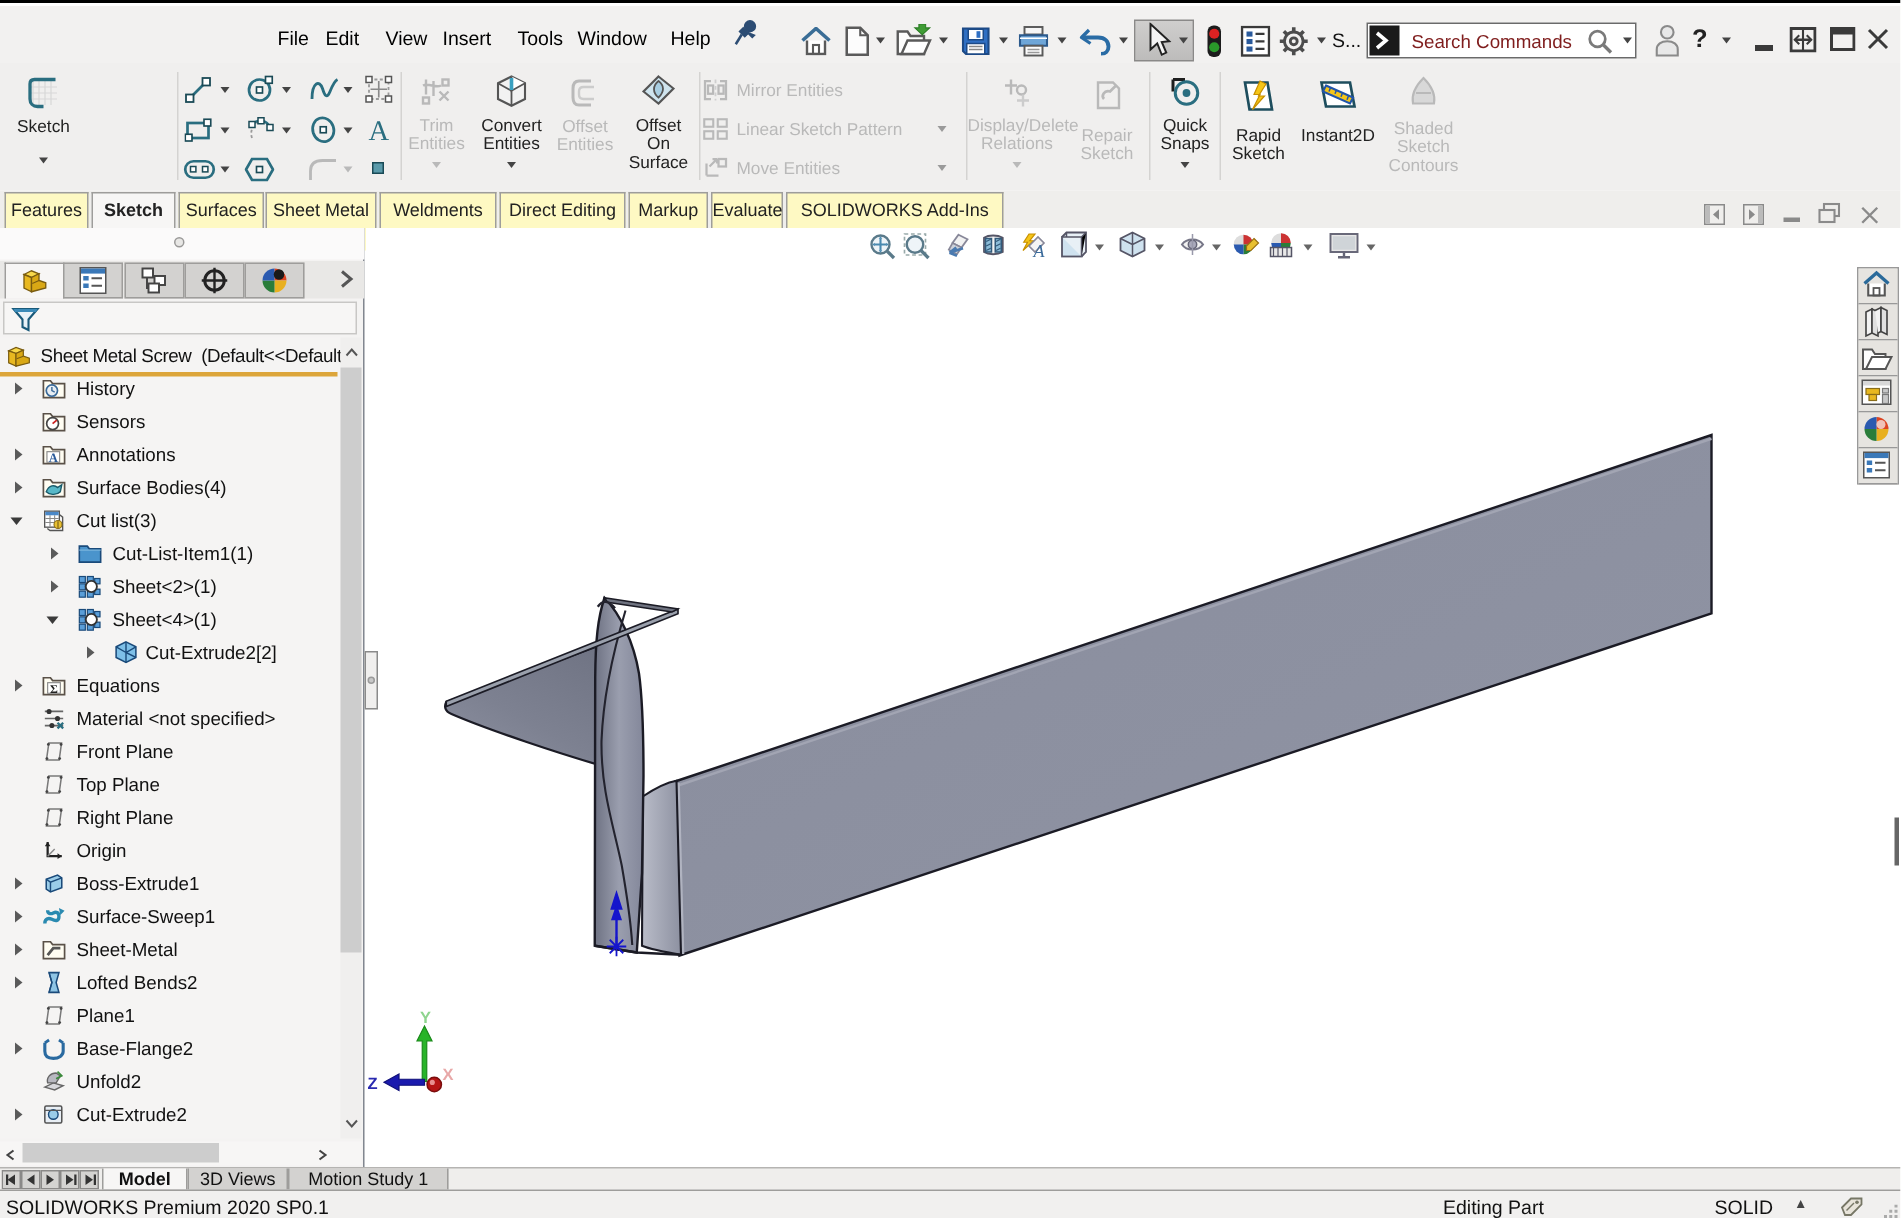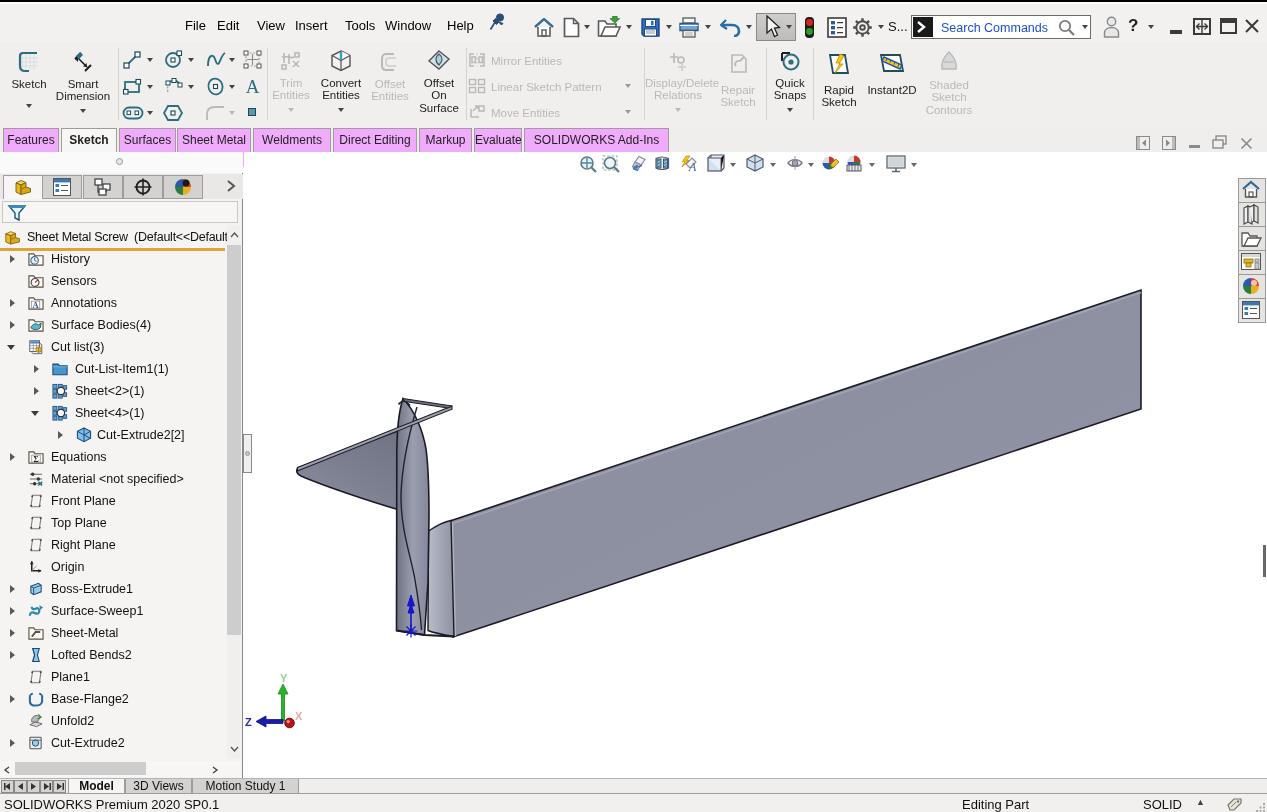--- a/index.html
+++ b/index.html
@@ -13,21 +13,21 @@
   #logoplate { position:absolute; left:12px; top:0px; width:144px; height:38px; background:linear-gradient(135deg,#fdfdfd,#e9e8e6); border:1px solid #cfcfcd; border-top:none; box-shadow:1px 1px 2px rgba(0,0,0,.18); }
   .menuitem { position:absolute; top:3px; height:38px; line-height:38px; font-size:13px; color:#000; }
   
   #ribbon { position:absolute; left:0; top:40px; width:1267px; height:85px; background:#f0efee; }
   .vsep { position:absolute; top:6px; height:72px; width:1px; background:#d4d3d1; }
   .rbtn { position:absolute; top:0; text-align:center; font-size:11.5px; line-height:12.5px; color:#222; }
   .rbtn .lbl { margin-top:1px; }
   .rbtn.dis { color:#b9b9b9; }
   
   #tabrow { position:absolute; left:0; top:125px; width:1267px; height:25px; background:#efeeec; }
-  .rtab { position:absolute; top:1px; height:39px; line-height:22px; text-align:center; background:#f0abfc; border:1px solid #9e9d9b; border-bottom:none; font-size:12px; color:#222; }
+  .rtab { position:absolute; top:1px; height:39px; line-height:22px; text-align:center; background:#fef9c3; border:1px solid #9e9d9b; border-bottom:none; font-size:12px; color:#222; }
   .rtab.sel { background:#f7f6f5; font-weight:bold; height:24px; }
   
   #main { position:absolute; left:0; top:150px; width:1267px; height:626px; }
   #leftpanel { position:absolute; left:0; top:0; width:243px; height:626px; background:#f4f3f2; border-right:1px solid #828790; }
   #viewport { position:absolute; left:244px; top:0; width:1023px; height:626px; background:#fff; }
   #rightpane { position:absolute; left:1238px; top:26px; width:28px; height:145px; background:#dddbd7; border:1px solid #999; }
   
   #lptabs { position:absolute; left:0; top:22px; width:243px; height:25px; background:#e9e8e6; }
   .lptab { position:absolute; top:1px; width:40px; height:24px; background:#d3d2d0; border:1px solid #9e9d9b; }
   .lptab.sel { background:#f7f6f5; border-bottom:none; }
@@ -144,21 +144,21 @@
       </g>
     </svg>
     <span class="car abs" style="left:878px;top:21px;"></span>
     <span class="abs" style="left:888px;top:15px;font-size:13px;">S...</span>
 
     <div class="abs" style="left:911px;top:11px;width:180px;height:24px;background:#fff;border:1px solid #6a6a6a;"></div>
     <div class="abs" style="left:913px;top:13px;width:20px;height:20px;background:#1a1a1a;"></div>
     <svg class="abs" style="left:916px;top:16px;" width="14" height="14" viewBox="0 0 14 14">
       <path d="M2 2 L8 7 L2 12" fill="none" stroke="#fff" stroke-width="2.4"></path>
     </svg>
-    <span class="abs" style="left:941px;top:17px;color:#1d4ed8;font-size:12.5px;">Search Commands</span>
+    <span class="abs" style="left:941px;top:17px;color:#7f1d1d;font-size:12.5px;">Search Commands</span>
     <svg class="abs" style="left:1057px;top:14px;" width="19" height="19" viewBox="0 0 19 19">
       <circle cx="8" cy="8" r="5.2" fill="none" stroke="#7a7a7a" stroke-width="1.8"></circle>
       <path d="M12 12 L17 17" stroke="#7a7a7a" stroke-width="2.2"></path>
     </svg>
     <span class="car abs" style="left:1082px;top:21px;"></span>
 
     <svg class="abs" style="left:1103px;top:12px;" width="17" height="22" viewBox="0 0 17 22">
       <circle cx="8.5" cy="5.5" r="4.2" fill="#e8e8e8" stroke="#8a8a8a" stroke-width="1.4"></circle>
       <path d="M1.5 21 L1.5 17 C1.5 13.5 4.5 11.5 8.5 11.5 C12.5 11.5 15.5 13.5 15.5 17 L15.5 21 Z" fill="#e8e8e8" stroke="#8a8a8a" stroke-width="1.4"></path>
     </svg>
@@ -183,30 +183,20 @@
 
   <div id="ribbon">
 
     <div class="rbtn" style="left:6px;width:46px;">
       <svg width="26" height="24" viewBox="0 0 26 24" style="margin-top:8px;">
         <path d="M6 4 L6 20 M10 4 L10 20 M14 4 L14 20 M18 4 L18 20 M4 8 L22 8 M4 12 L22 12 M4 16 L22 16" stroke="#d8d8d8" stroke-width="0.8"></path>
         <path d="M21 3 L7 3 C5 3 4 4 4 6 L4 16 C4 19 6 21 9 21 L13 21" fill="none" stroke="#2a6e80" stroke-width="2.2"></path>
       </svg>
       <div class="lbl">Sketch</div>
       <span class="car" style="margin-top:14px;"></span>
-    </div>
-    <div class="rbtn" style="left:52px;width:62px;">
-      <svg width="26" height="24" viewBox="0 0 26 24" style="margin-top:8px;">
-        <path d="M5 9 L11 3 M15 21 L21 15" stroke="#1e1e1e" stroke-width="2"></path>
-        <path d="M8 8 L17 17" stroke="#1e1e1e" stroke-width="1.6"></path>
-        <path d="M8 8 L8 12 L5 9 Z M17 17 L13 16.5 L16.5 13 Z" fill="#1e1e1e"></path>
-        <path d="M6 6 L10 2 L13 5 L9 9 Z" fill="#2a6e80"></path>
-      </svg>
-      <div class="lbl">Smart<br>Dimension</div>
-      <span class="car" style="margin-top:2px;"></span>
     </div>
     <div class="vsep" style="left:118px;"></div>
 
     <svg class="abs" style="left:123px;top:9px;" width="18" height="18" viewBox="0 0 18 18">
       <path d="M3 15 L15 3" stroke="#2a6e80" stroke-width="1.8"></path>
       <rect x="1" y="12" width="5" height="5" fill="#fff" stroke="#1a4a56" stroke-width="1.2"></rect>
       <rect x="12" y="1" width="5" height="5" fill="#fff" stroke="#1a4a56" stroke-width="1.2"></rect>
     </svg>
     <span class="car abs" style="left:147px;top:16px;"></span>
     <svg class="abs" style="left:164px;top:8px;" width="19" height="19" viewBox="0 0 19 19">

